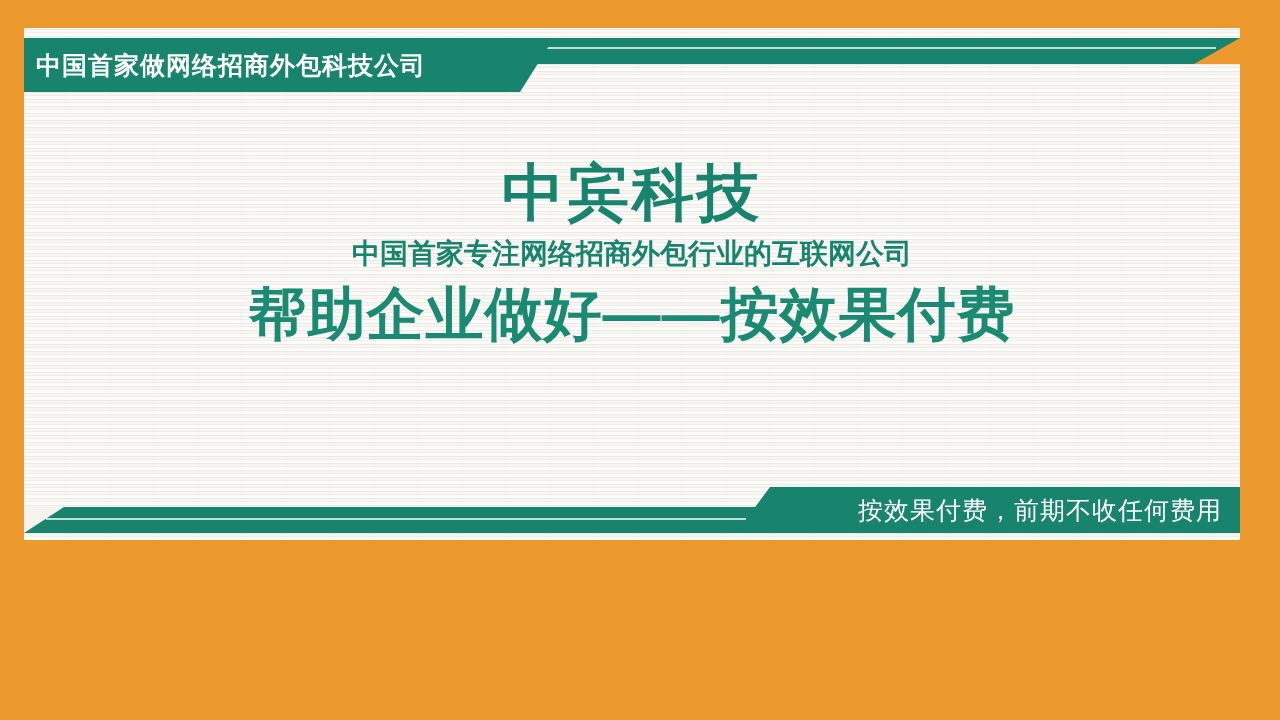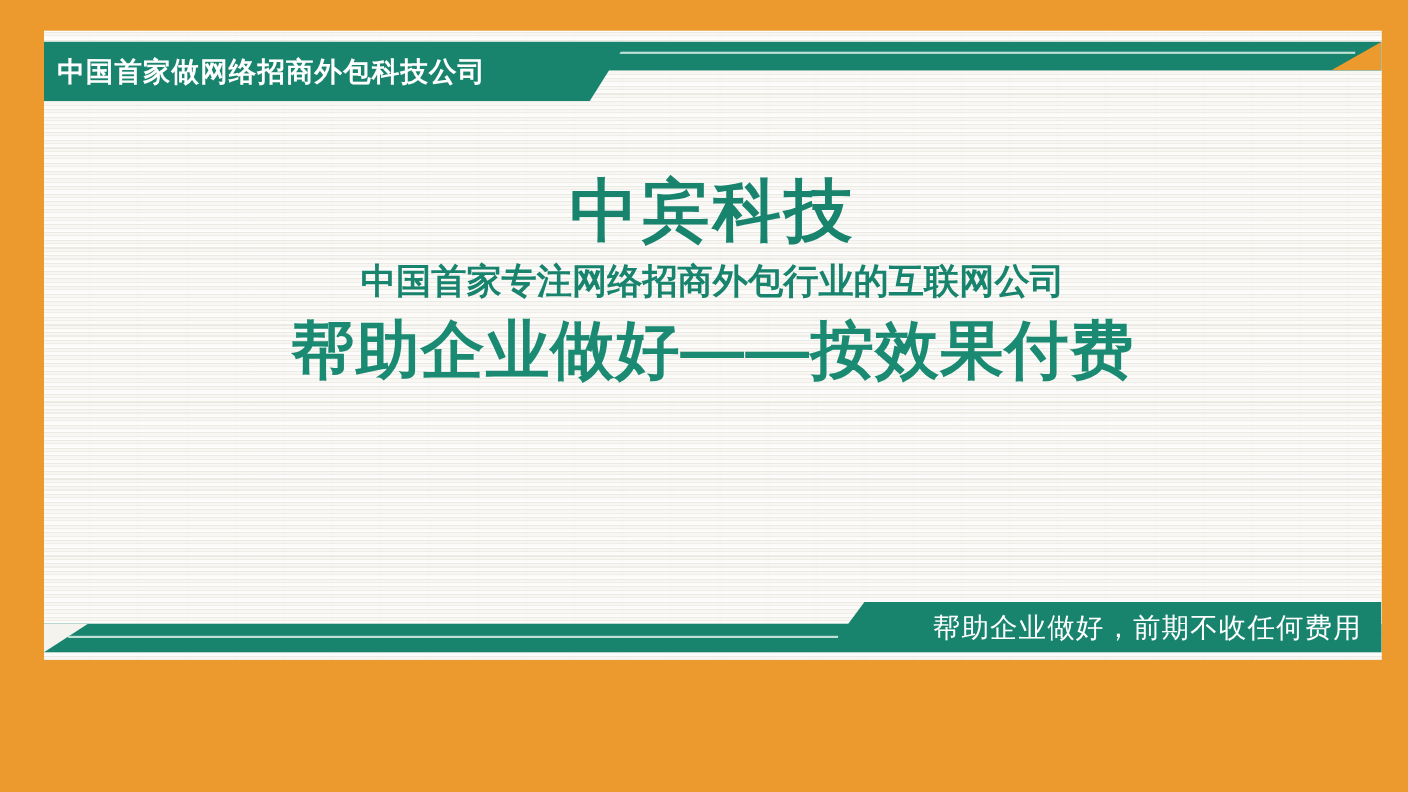--- a/index.html
+++ b/index.html
@@ -15,24 +15,24 @@
     position: relative;
     width: 1280px;
     height: 720px;
     overflow: hidden;
     background: #EC9A2E; 
   }
 
   
   #paper {
     position: absolute;
-    left: 40px;
+    left: 24px;
     top: 28px;
     width: 1216px;
-    height: 572px;
+    height: 512px;
     background-color: #F4F3EE;
     background-image:
       repeating-linear-gradient(
         to bottom,
         rgba(255,255,255,0.85) 0px,
         rgba(255,255,255,0.85) 1px,
         rgba(229,227,219,0.55) 1px,
         rgba(229,227,219,0.55) 2px,
         rgba(248,247,243,0.9) 2px,
         rgba(248,247,243,0.9) 4px,
@@ -124,21 +124,21 @@
   .brand {
     color: #18846E;
     font-size: 62px;
     font-weight: bold;
     letter-spacing: 3px;
     line-height: 1.05;
     margin: 12px;
   }
   .brand-sub {
     color: #18846E;
-    font-size: 32px;
+    font-size: 28px;
     font-weight: bold;
     letter-spacing: 0px;
     line-height: 1.05;
     margin: 14px;
   }
   .headline {
     color: #1A8A72;
     font-size: 58px;
     font-weight: bold;
     letter-spacing: 1px;
@@ -220,18 +220,18 @@
       <p class="brand">中宾科技</p>
       <p class="brand-sub">中国首家专注网络招商外包行业的互联网公司</p>
       <p class="headline">帮助企业做好——按效果付费</p>
     </div>
 
     <div id="footer-zone">
       <div class="ftr-strip"></div>
       <div class="ftr-hairline"></div>
       <div class="ftr-strip-head"></div>
       <div class="ftr-block">
-        <span class="ftr-text">帮助企业做好，前期不收任何费用</span>
+        <span class="ftr-text">按效果付费，前期不收任何费用</span>
       </div>
     </div>
 
   </div>
 </div>
 
 </body></html>

